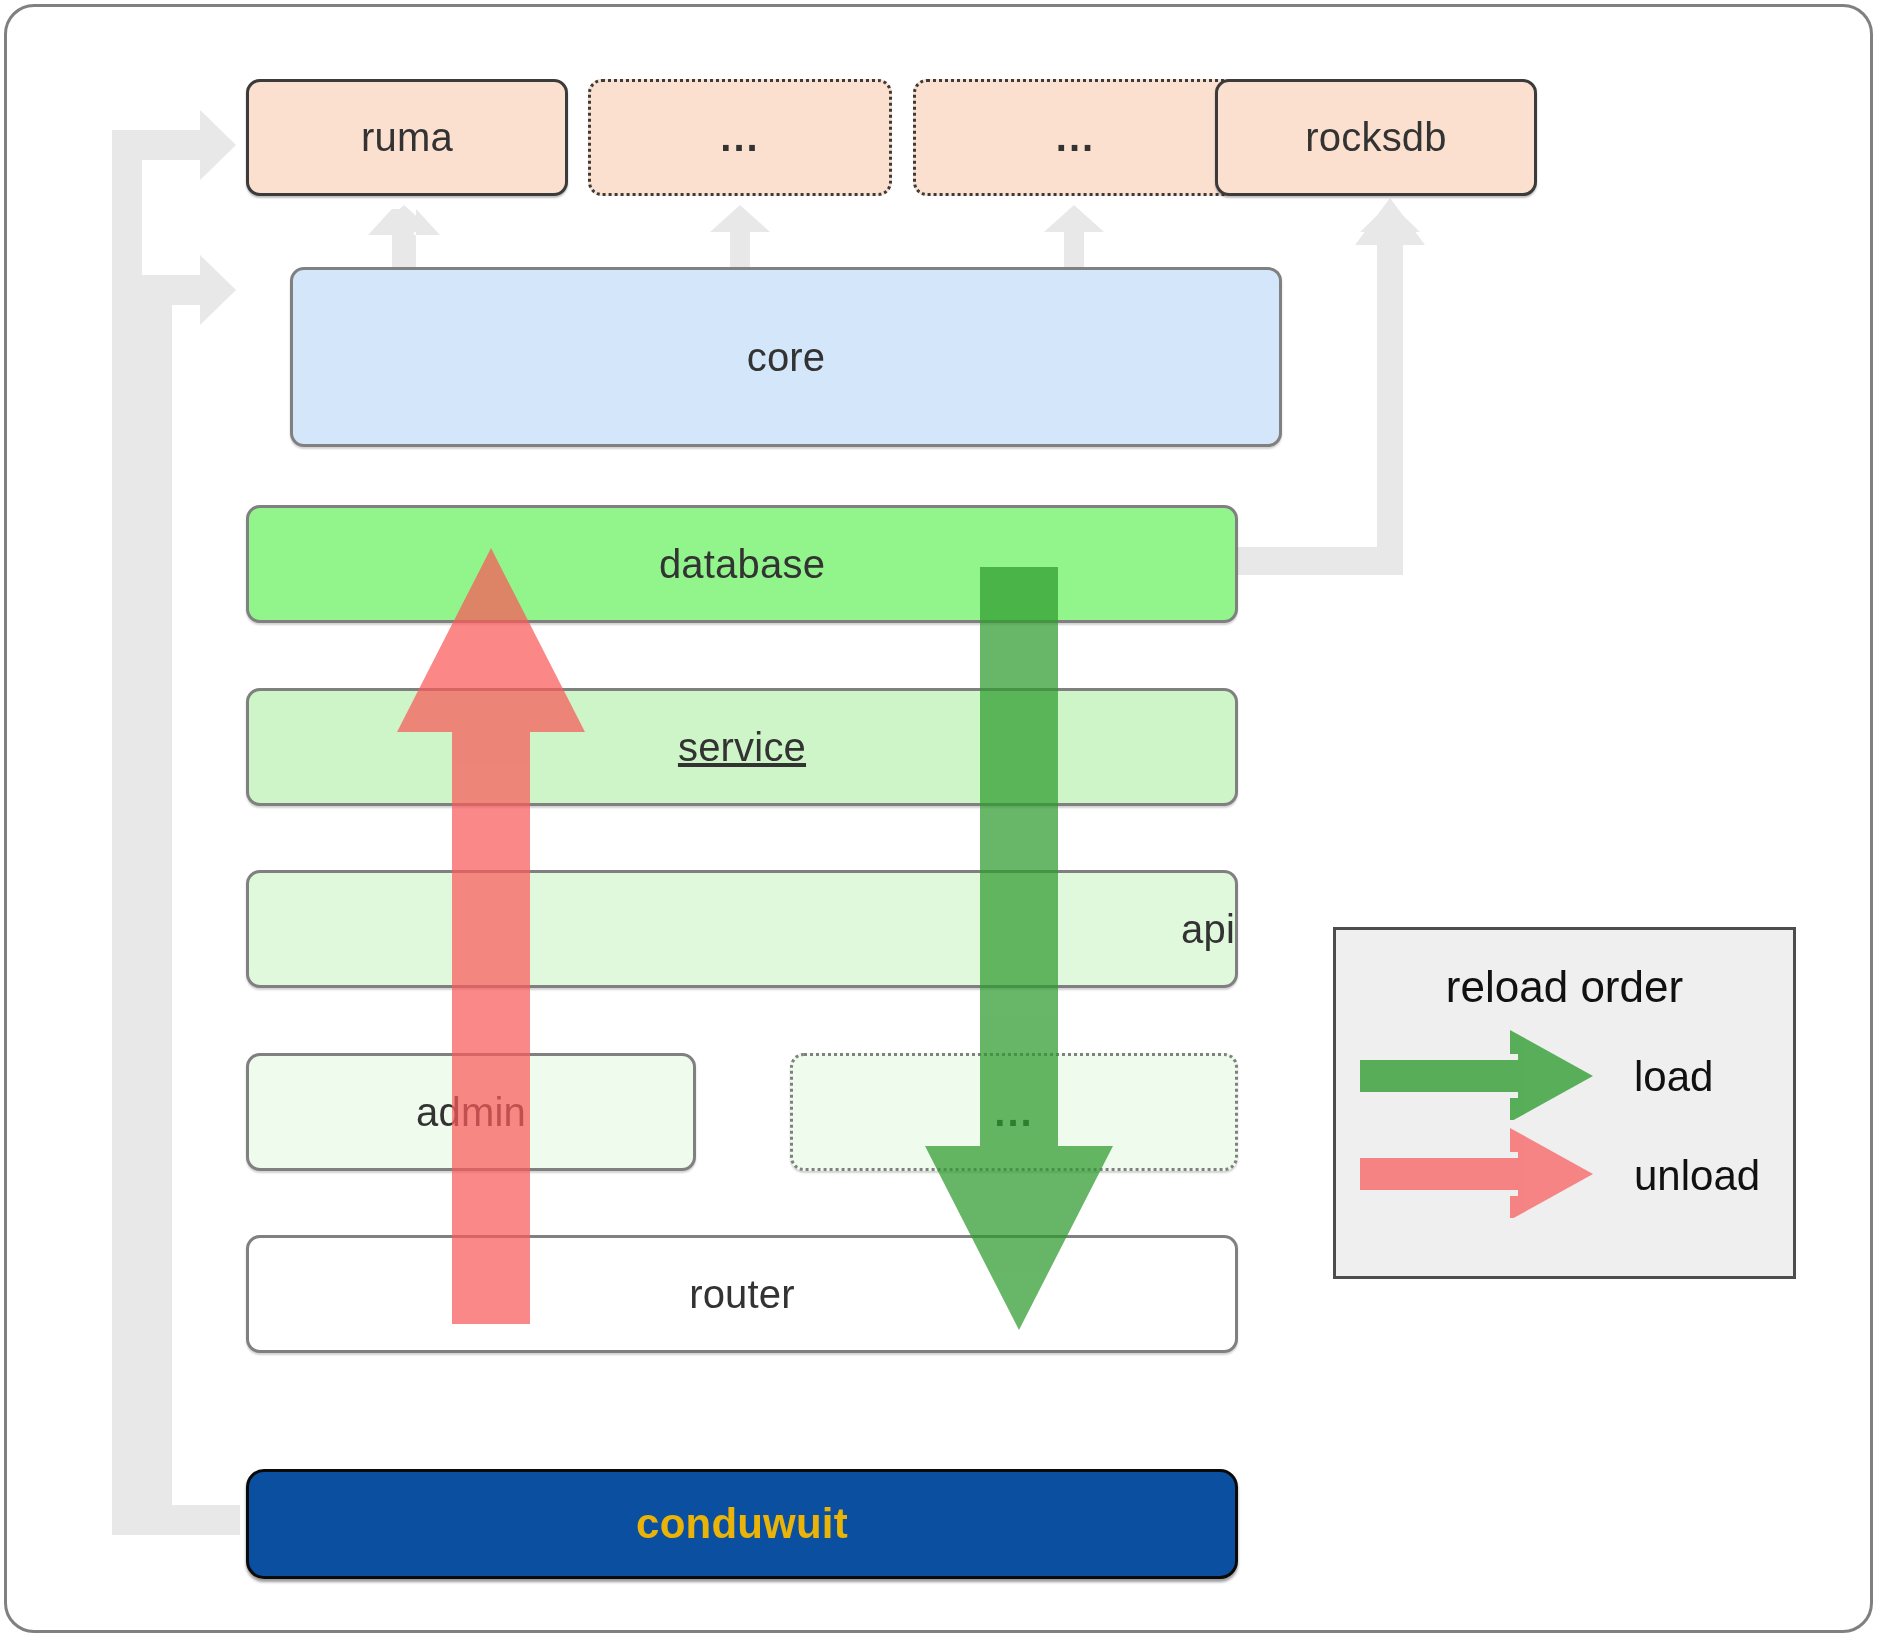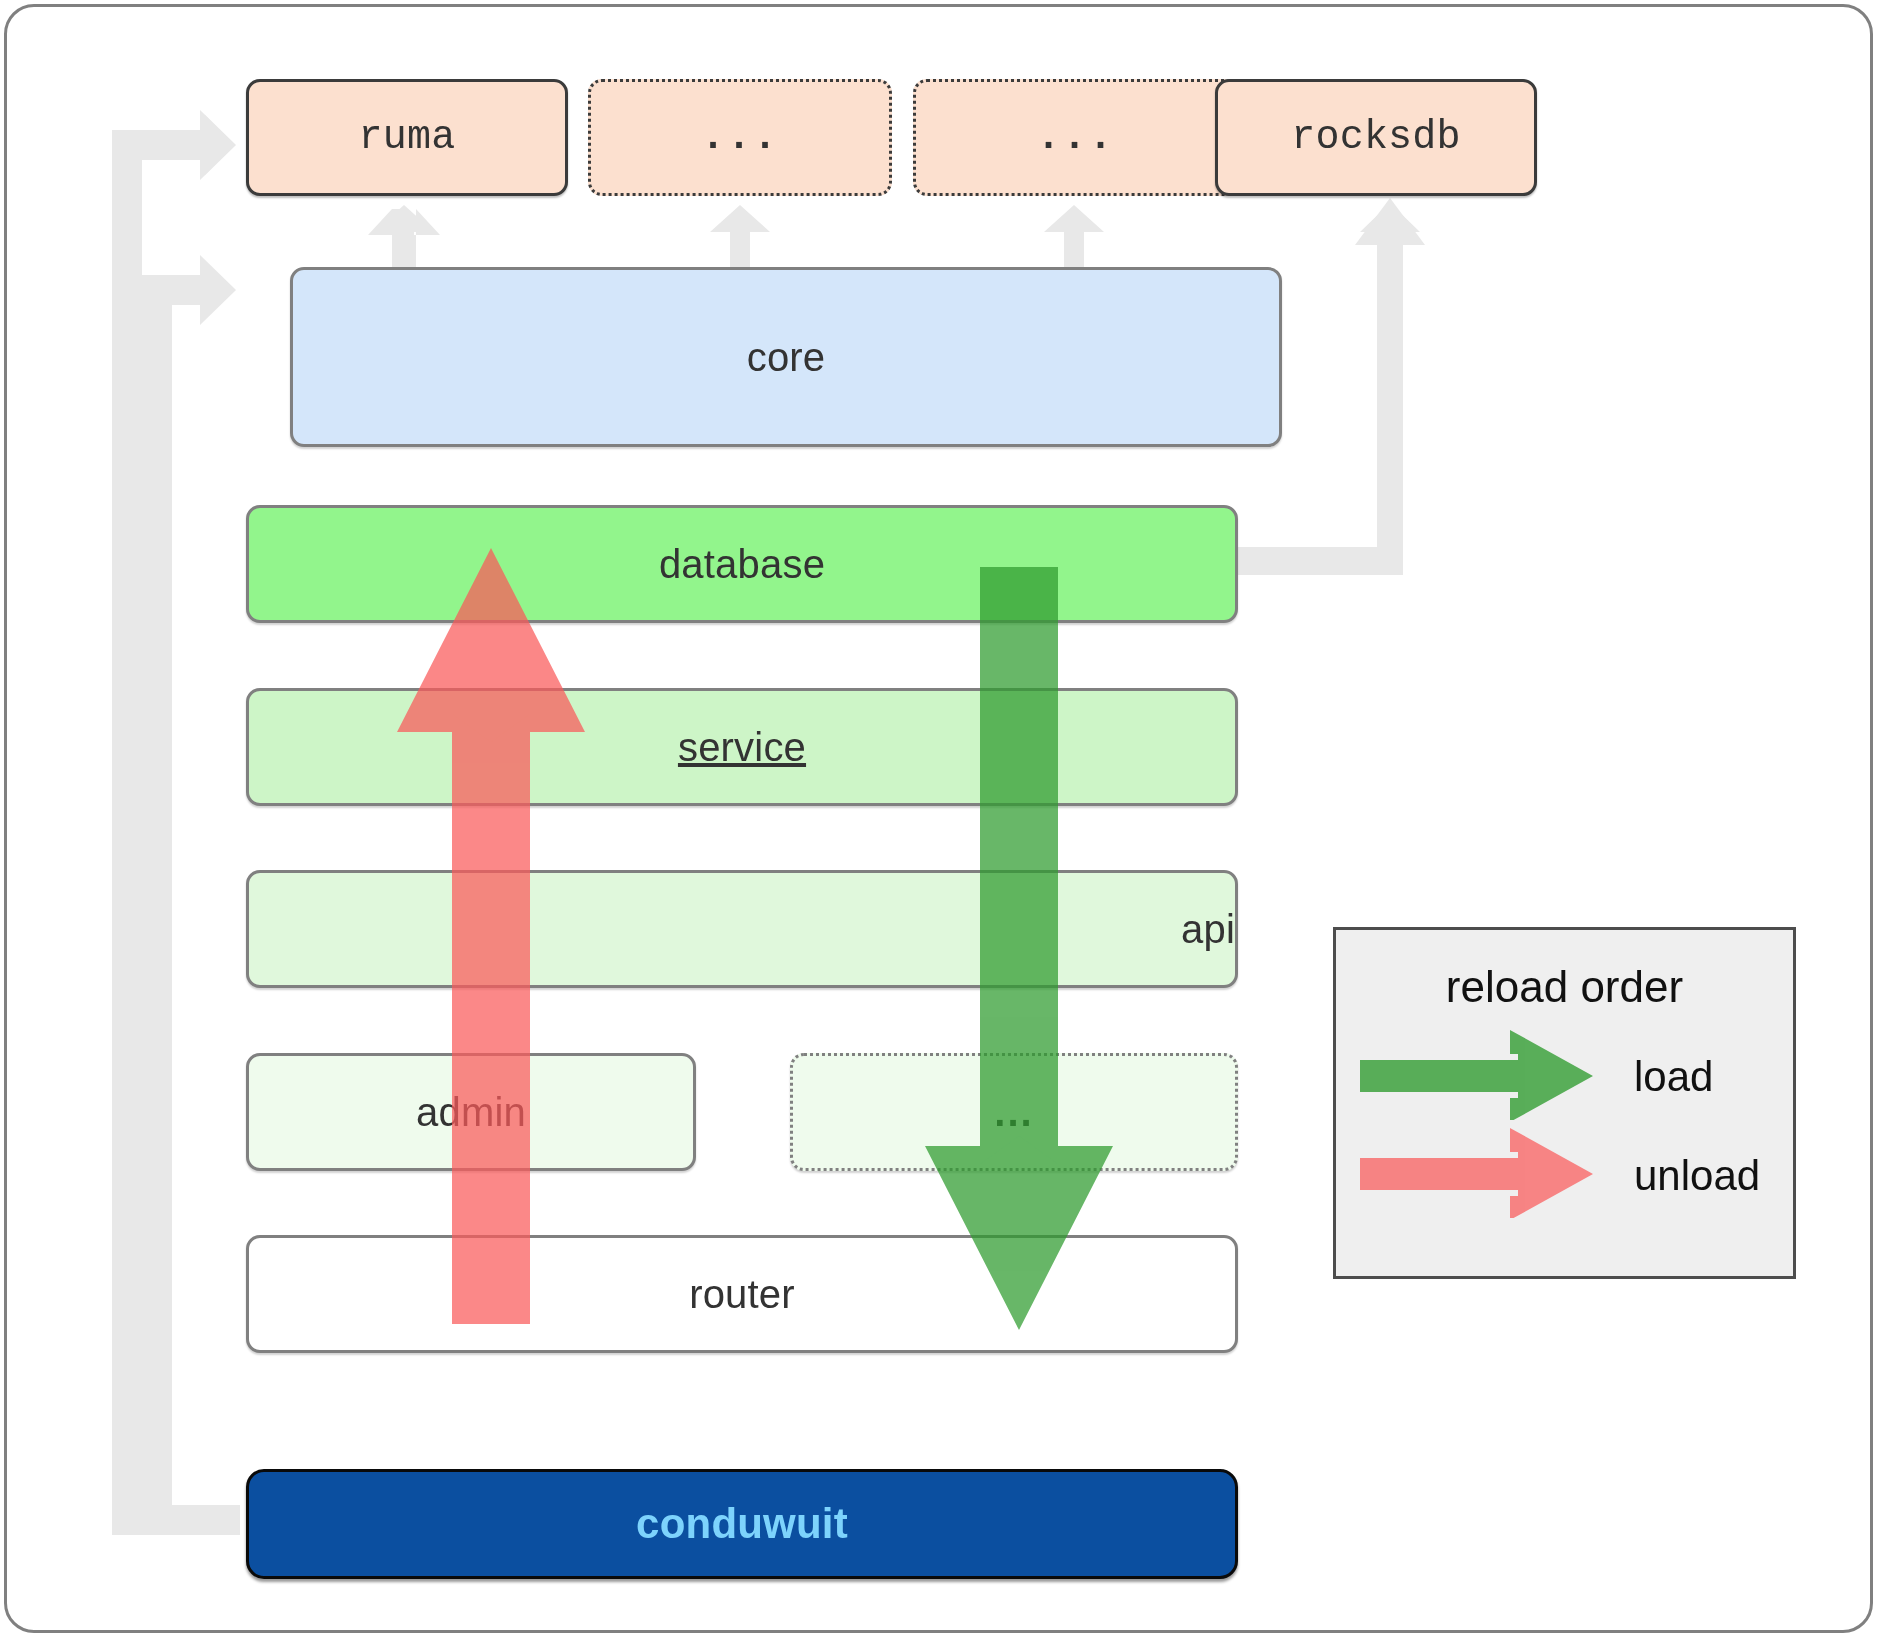--- a/index.html
+++ b/index.html
@@ -45,21 +45,20 @@
     border-radius: 14px;
     font-size: 40px;
     color: #333333;
     letter-spacing: 0.2px;
   }
   .node.dots { font-size: 40px; font-weight: 700; letter-spacing: 2px; }
   .node-top {
     background: #FCE0CF;
     border: 3px solid #3B3B3B;
     box-shadow: 0 2px 2px rgba(0,0,0,0.25);
-    font-family: Liberation Mono, monospace;
   }
   .node-top.dashed {
     border: 3px dotted #3B3B3B;
     box-shadow: none;
   }
   .node-core {
     background: #D4E6FA;
     border: 3px solid #808080;
     box-shadow: 0 2px 2px rgba(0,0,0,0.18);
   }
@@ -88,21 +87,21 @@
     border: 3px dotted #808080;
   }
   .node-router {
     background: #FFFFFF;
     border: 3px solid #808080;
     box-shadow: 0 2px 2px rgba(0,0,0,0.18);
   }
   .node-root {
     background: #0B4FA0;
     border: 3px solid #0A0A0A;
-    color: #7dd3fc;
+    color: #eab308;
     font-weight: 700;
     border-radius: 18px;
     box-shadow: 0 3px 3px rgba(0,0,0,0.4);
   }
   .legend {
     position: absolute;
     left: 1333px;
     top: 927px;
     width: 463px;
     height: 352px;

